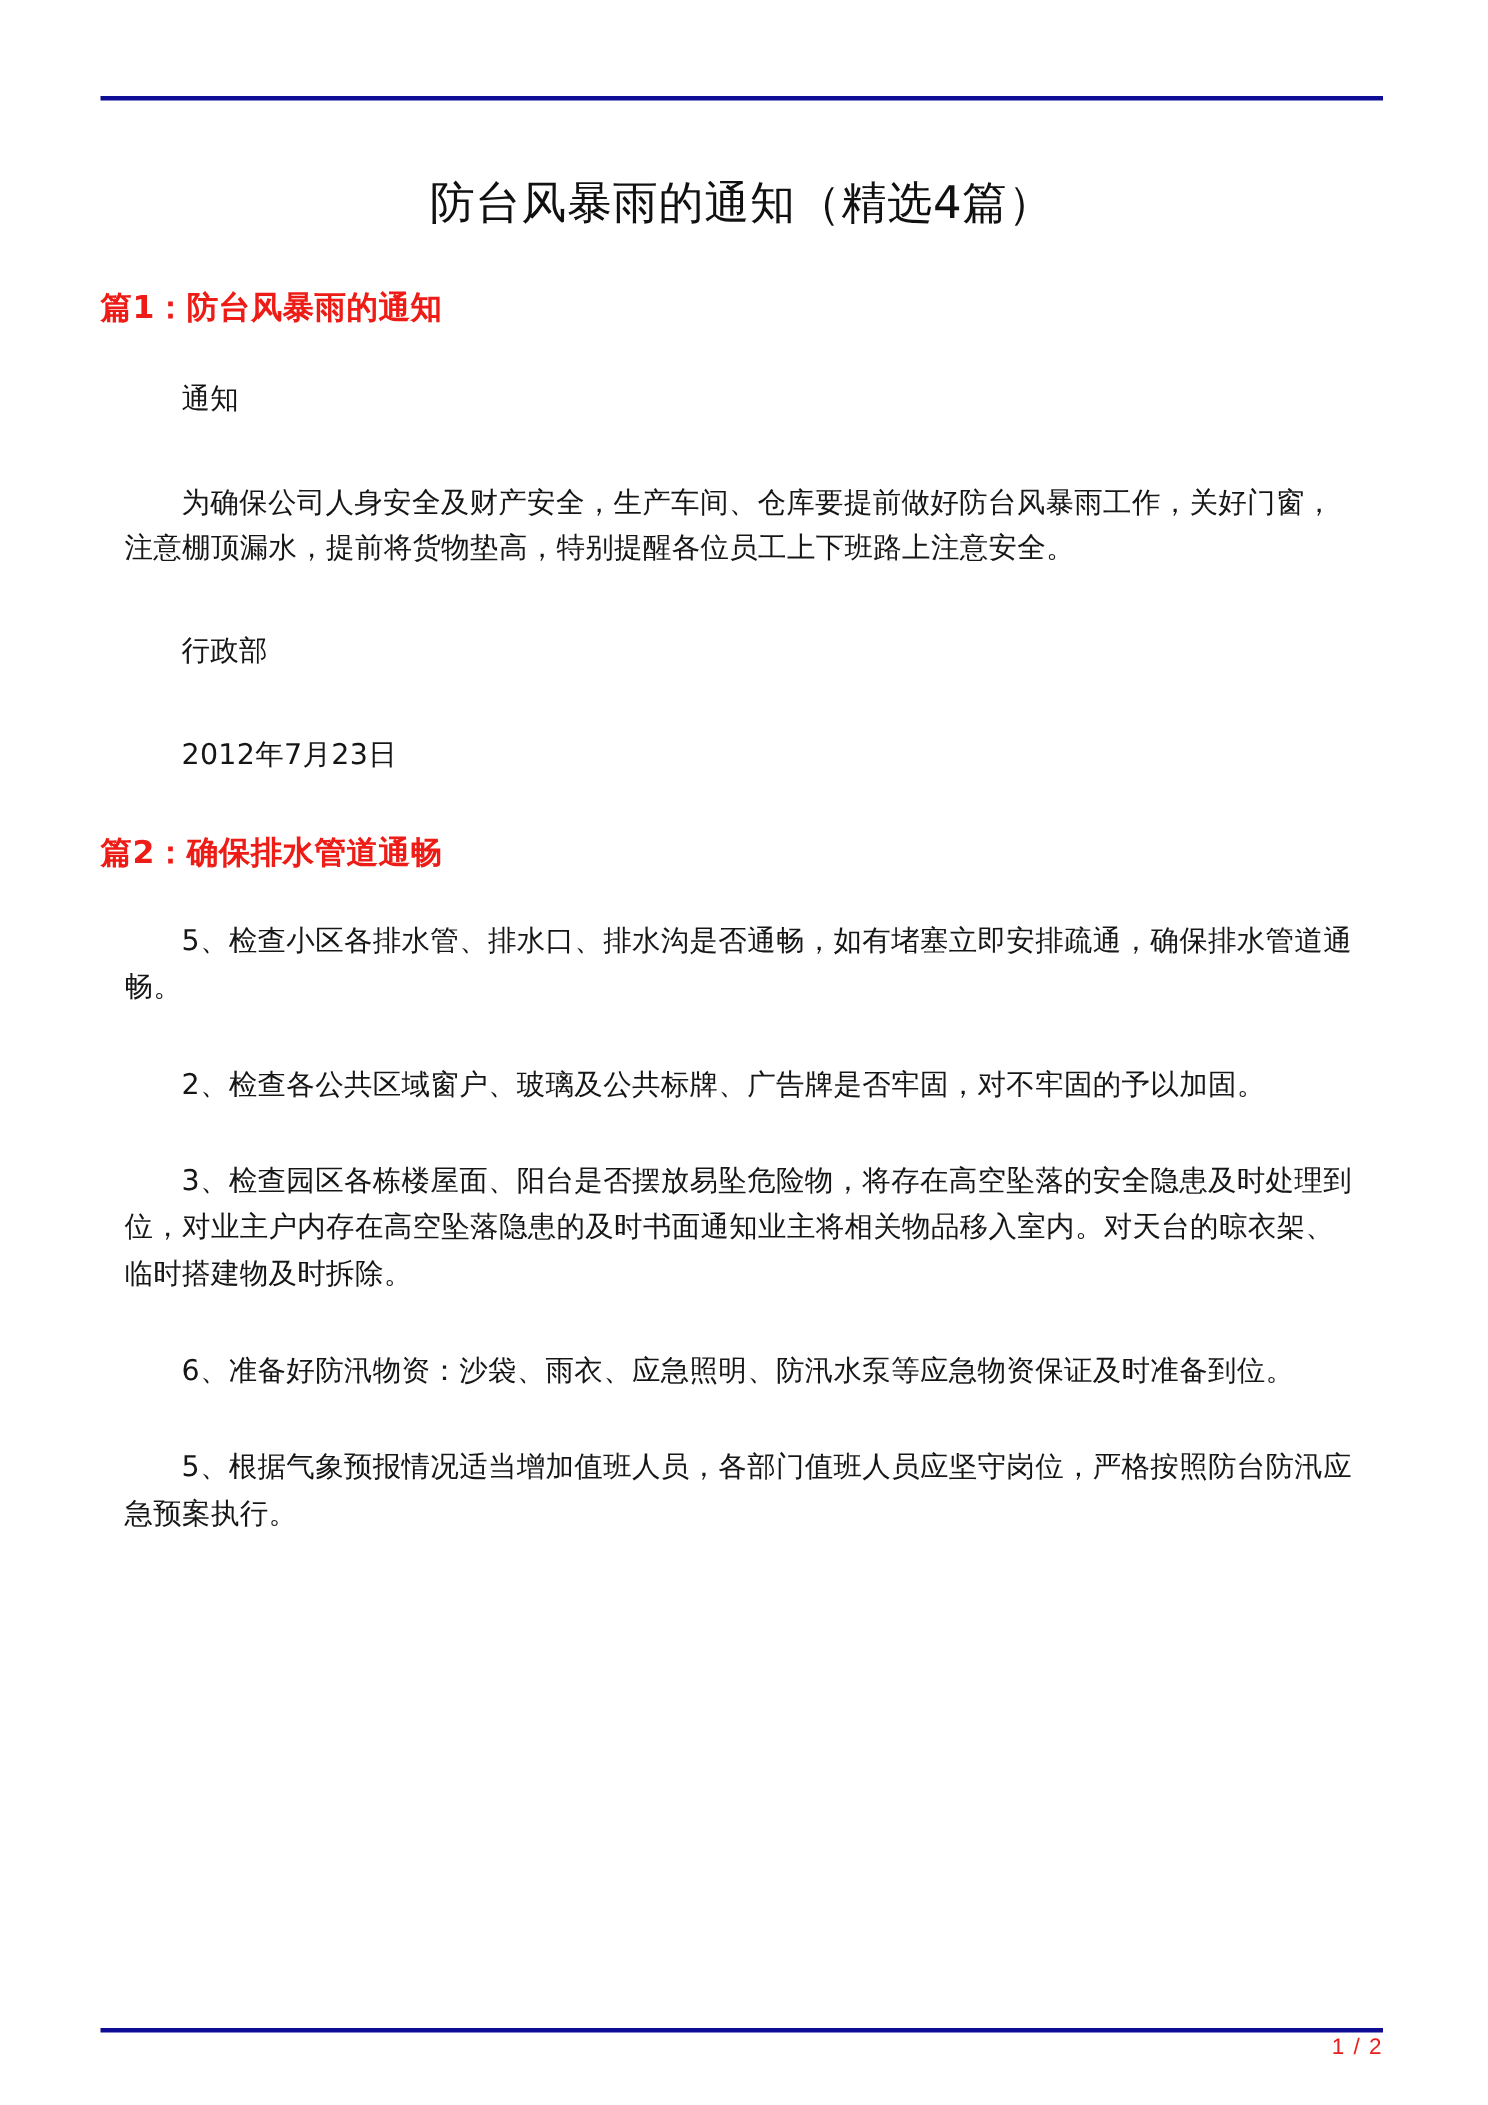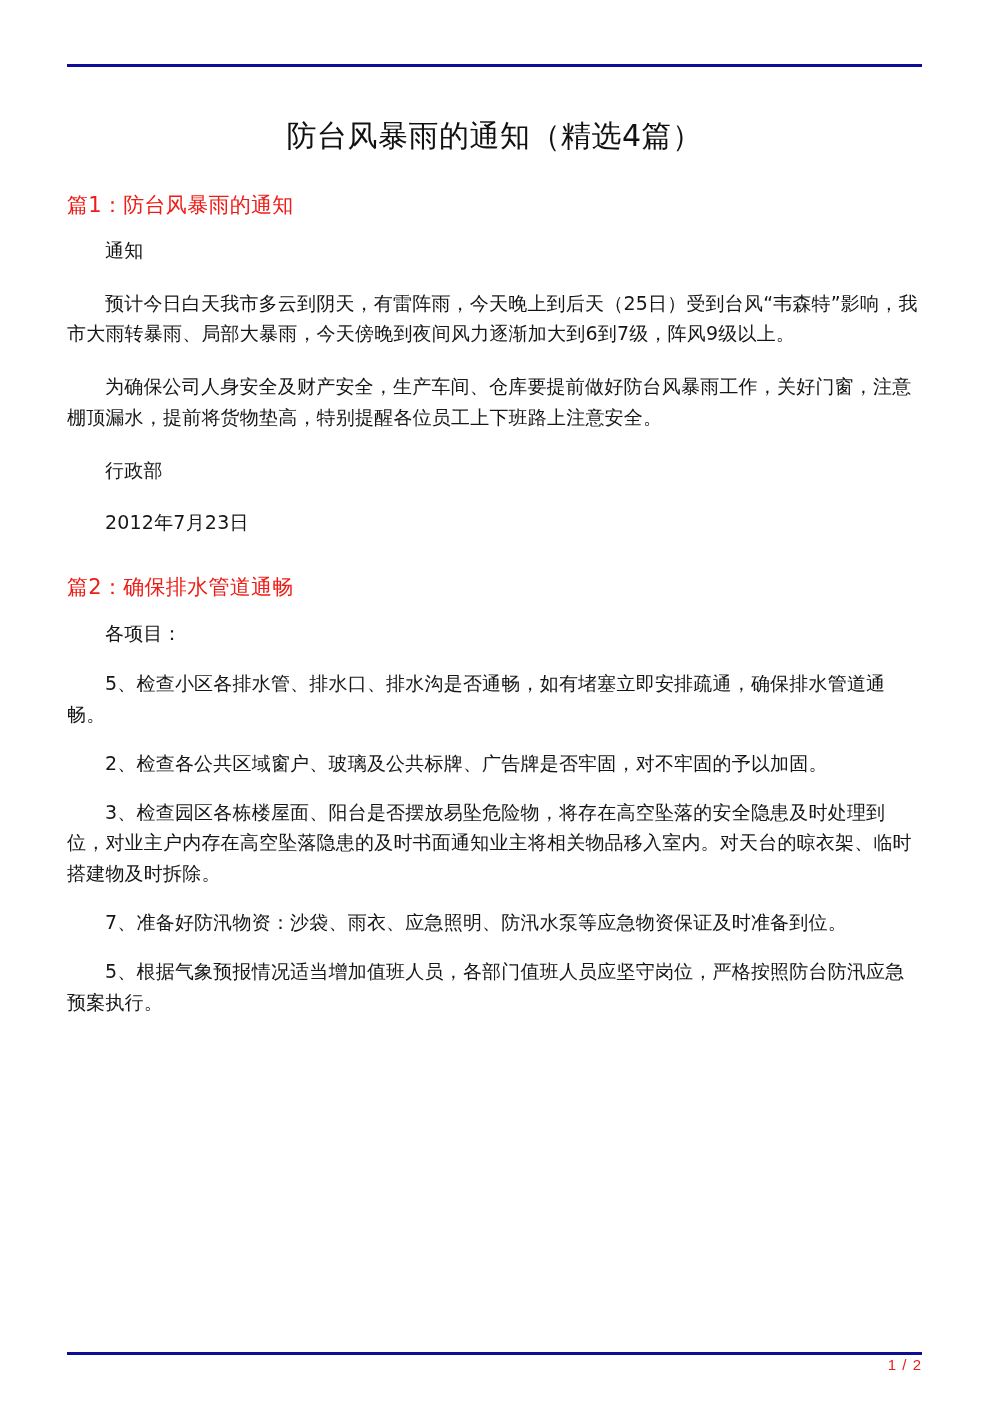--- a/index.html
+++ b/index.html
@@ -65,31 +65,31 @@
     color: #111111;
     margin: 0 0 0 0;
     padding: 16px 0 10px 0;
     line-height: 1.35;
     letter-spacing: 0.5px;
   }
 
   .section-heading {
     color: #ee1c16;
     font-size: 21px;
-    font-weight: normal;
+    font-weight: bold;
     margin: 18px 0 0 0;
     padding: 6px 0 4px 0;
     line-height: 1.4;
     letter-spacing: 0.3px;
   }
 
   p.body {
     font-size: 19px;
     line-height: 1.62;
-    margin: 0;
+    margin: 16px;
     padding: 11px 0 11px 0;
     color: #161616;
     text-align: left;
     letter-spacing: 0.2px;
   }
   p.body.indent {
     text-indent: 2em;
   }
   p.body.tight {
     padding: 9px 0 9px 0;
@@ -103,41 +103,39 @@
   <div class="rule rule-top"></div>
 
   <div class="content">
 
     <h1 class="doc-title">防台风暴雨的通知（精选4篇）</h1>
 
     <h2 class="section-heading">篇1：防台风暴雨的通知</h2>
 
     <p class="body indent">通知</p>
 
-    <p class="body indent">预计今日白天我市多云到阴天，有雷阵雨，今天晚上到后天（25日）受到台风“韦森特”影响，我市大雨转暴雨、局部大暴雨，今天傍晚到夜间风力逐渐加大到6到7级，阵风9级以上。</p>
 
     <p class="body indent">为确保公司人身安全及财产安全，生产车间、仓库要提前做好防台风暴雨工作，关好门窗，注意棚顶漏水，提前将货物垫高，特别提醒各位员工上下班路上注意安全。</p>
 
 
     <p class="body indent">行政部</p>
 
     <p class="body indent">2012年7月23日</p>
 
     <h2 class="section-heading">篇2：确保排水管道通畅</h2>
 
-    <p class="body indent">各项目：</p>
 
 
     <p class="body indent tight">5、检查小区各排水管、排水口、排水沟是否通畅，如有堵塞立即安排疏通，确保排水管道通畅。</p>
 
     <p class="body indent tight">2、检查各公共区域窗户、玻璃及公共标牌、广告牌是否牢固，对不牢固的予以加固。</p>
 
     <p class="body indent tight">3、检查园区各栋楼屋面、阳台是否摆放易坠危险物，将存在高空坠落的安全隐患及时处理到位，对业主户内存在高空坠落隐患的及时书面通知业主将相关物品移入室内。对天台的晾衣架、临时搭建物及时拆除。</p>
 
-    <p class="body indent tight">7、准备好防汛物资：沙袋、雨衣、应急照明、防汛水泵等应急物资保证及时准备到位。</p>
+    <p class="body indent tight">6、准备好防汛物资：沙袋、雨衣、应急照明、防汛水泵等应急物资保证及时准备到位。</p>
 
     <p class="body indent tight">5、根据气象预报情况适当增加值班人员，各部门值班人员应坚守岗位，严格按照防台防汛应急预案执行。</p>
 
   </div>
 
   <div class="rule rule-bottom"></div>
 
   <div class="page-number">1 / 2</div>
 
 </div>

